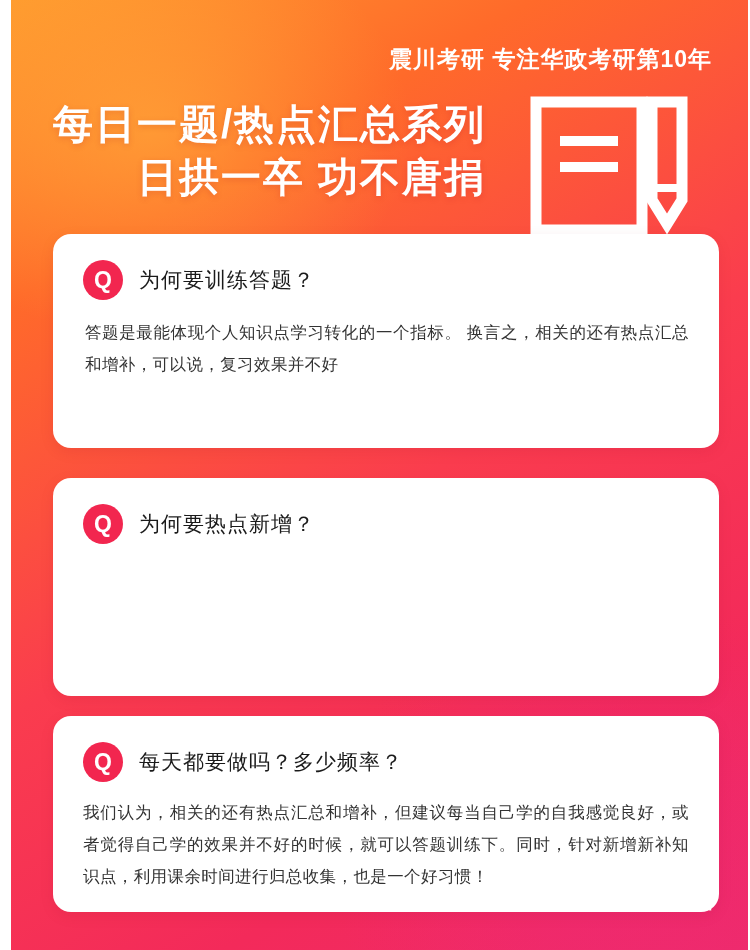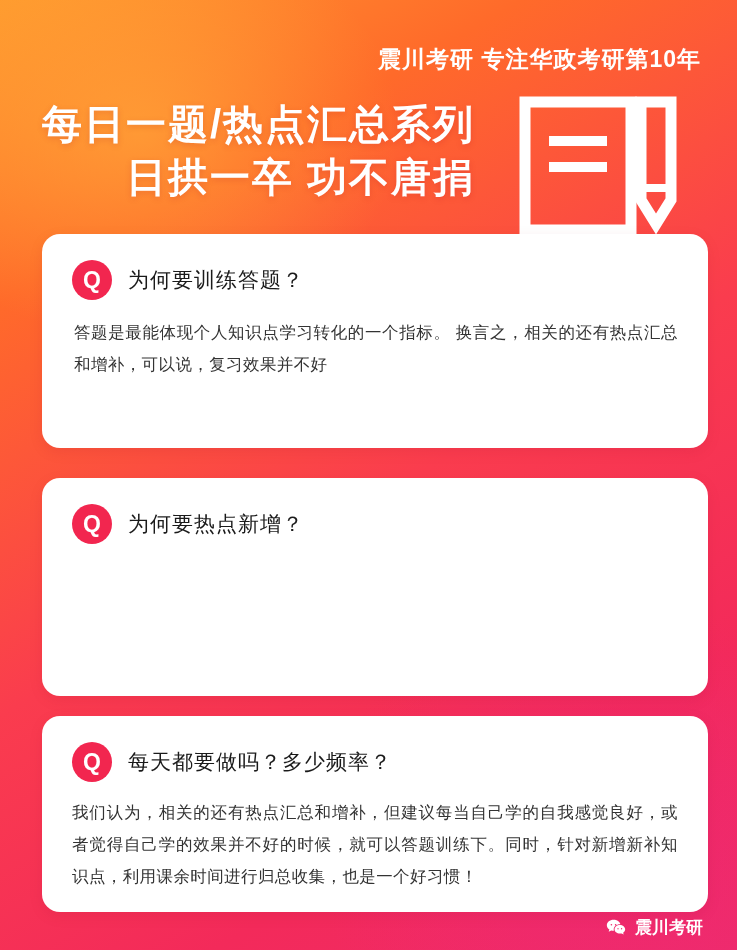--- a/index.html
+++ b/index.html
@@ -12,20 +12,21 @@
     font-family: "Liberation Sans", sans-serif;
     background: #ffffff;
   }
   .poster {
     position: relative;
     width: 737px;
     height: 950px;
     box-sizing: border-box;
     background: linear-gradient(150deg, #ff9a2e 0%, #ff6a2a 22%, #fa3c4e 52%, #f32a5a 78%, #ee2b6b 100%);
     overflow: hidden;
+    margin-left: 11px;
   }
   
   .glow {
     position: absolute;
     left: -120px;
     top: -80px;
     width: 520px;
     height: 420px;
     background: radial-gradient(closest-side, rgba(255,180,60,0.55), rgba(255,180,60,0));
     pointer-events: none;
@@ -125,21 +126,21 @@
     text-align: justify;
   }
   #card-0 .body-text { padding-left: 2px; }
   #card-1 .body-text { padding-left: 8px; margin-top: 14px; }
   #card-2 .body-text { padding-left: 0px; margin-top: 14px; }
 
   
   .footer {
     position: absolute;
     right: 34px;
-    bottom: 11px;
+    bottom: 36px;
     display: flex;
     align-items: center;
     gap: 8px;
     color: #ffffff;
     font-size: 17px;
     font-weight: bold;
   }
   .wechat-icon {
     width: 22px;
     height: 22px;

